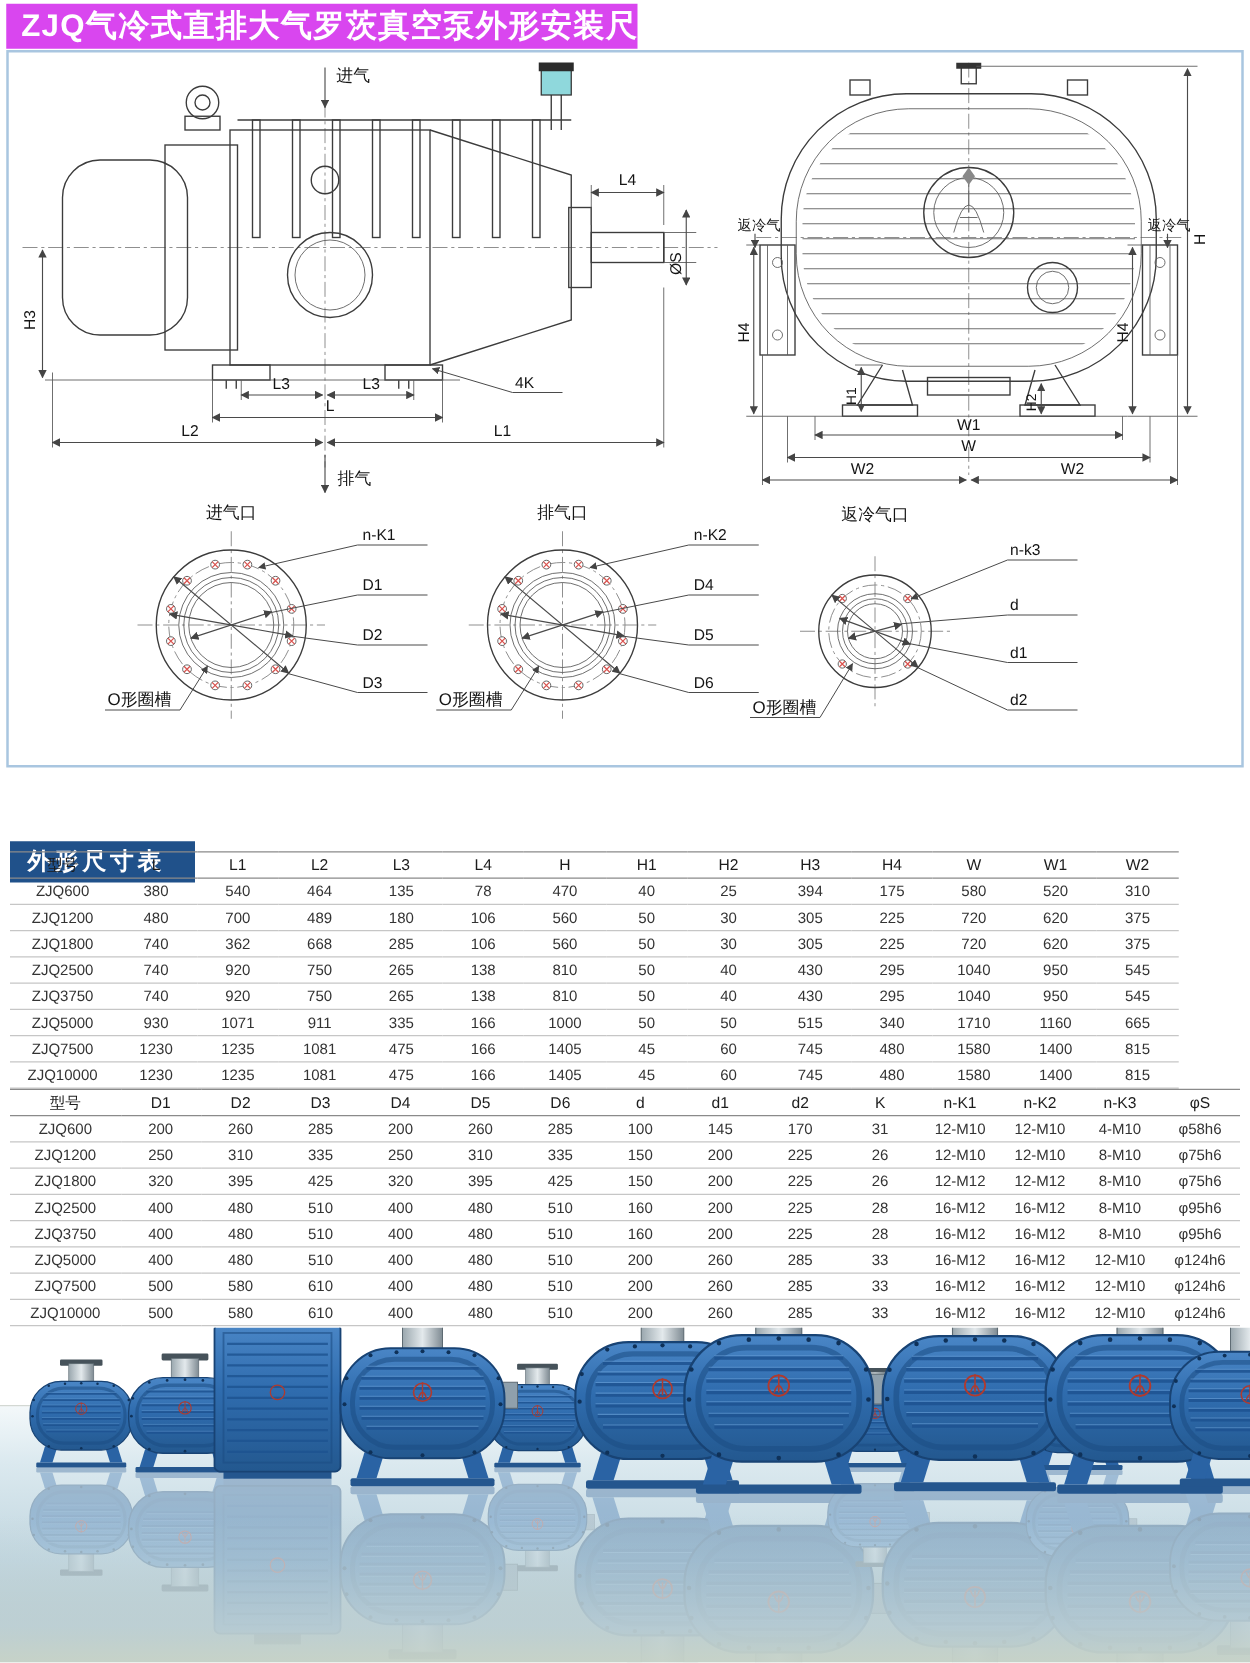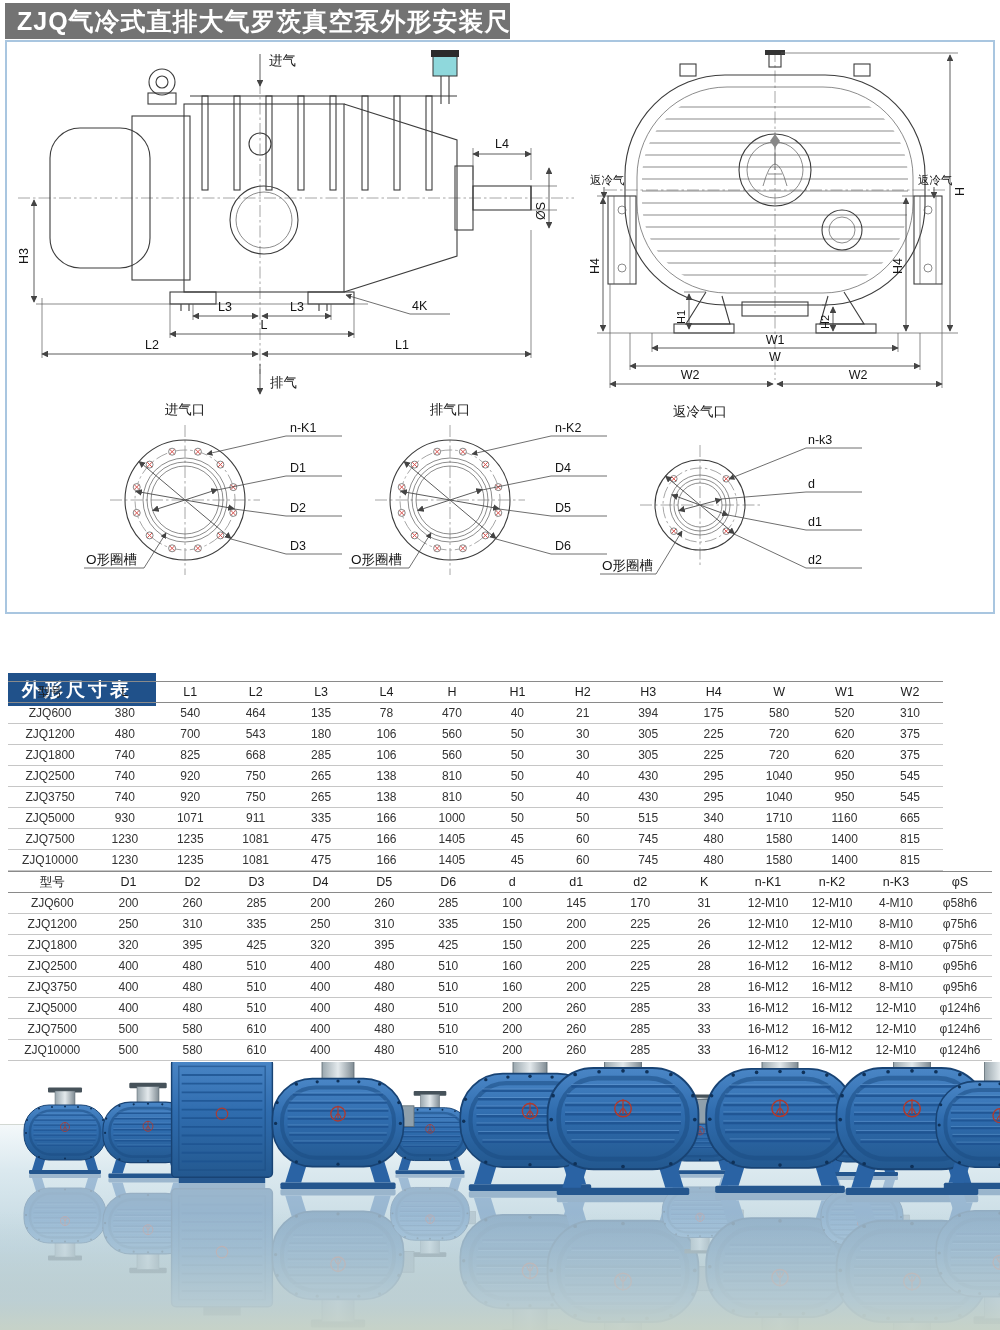--- a/index.html
+++ b/index.html
@@ -1,21 +1,21 @@
 <!DOCTYPE html>
 <html><head>
 <meta charset="utf-8">
 <style>
   html,body{margin:0;padding:0;background:#fff;}
   body{width:1000px;height:1330px;position:relative;overflow:hidden;
        font-family:"Liberation Sans","DejaVu Sans",sans-serif;color:#222;}
   .abs{position:absolute;}
 
   
-  .title-bar{left:5px;top:3px;width:505px;height:36px;background:#737373;
+  .title-bar{left:5px;top:3px;width:505px;height:36px;background:#d946ef;
     color:#fff;font-size:25px;font-weight:bold;line-height:36px;padding-left:12px;
     box-sizing:border-box;letter-spacing:1px;white-space:nowrap;}
 
   
   .drawing-panel{left:5px;top:40px;width:986px;height:570px;background:#fff;
     border:2px solid #a9c6e0;}
 
   
   .ol{fill:none;stroke:#3c3c3c;stroke-width:1.1;}
   .tl{fill:none;stroke:#5a5a5a;stroke-width:.7;}
@@ -420,47 +420,47 @@
     <tbody>
         <tr>
           <td>ZJQ600</td>
           <td>380</td>
           <td>540</td>
           <td>464</td>
           <td>135</td>
           <td>78</td>
           <td>470</td>
           <td>40</td>
-          <td>21</td>
+          <td>25</td>
           <td>394</td>
           <td>175</td>
           <td>580</td>
           <td>520</td>
           <td>310</td>
         </tr>
         <tr>
           <td>ZJQ1200</td>
           <td>480</td>
           <td>700</td>
-          <td>543</td>
+          <td>489</td>
           <td>180</td>
           <td>106</td>
           <td>560</td>
           <td>50</td>
           <td>30</td>
           <td>305</td>
           <td>225</td>
           <td>720</td>
           <td>620</td>
           <td>375</td>
         </tr>
         <tr>
           <td>ZJQ1800</td>
           <td>740</td>
-          <td>825</td>
+          <td>362</td>
           <td>668</td>
           <td>285</td>
           <td>106</td>
           <td>560</td>
           <td>50</td>
           <td>30</td>
           <td>305</td>
           <td>225</td>
           <td>720</td>
           <td>620</td>

